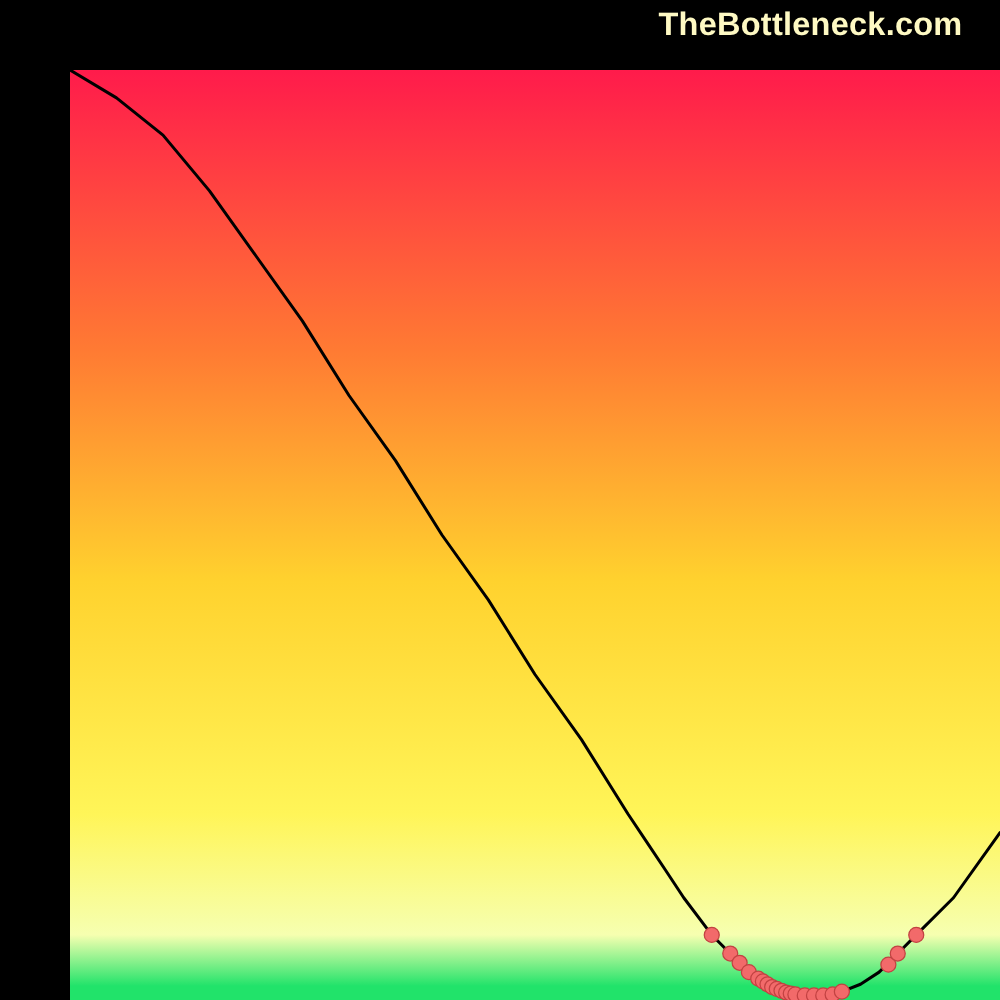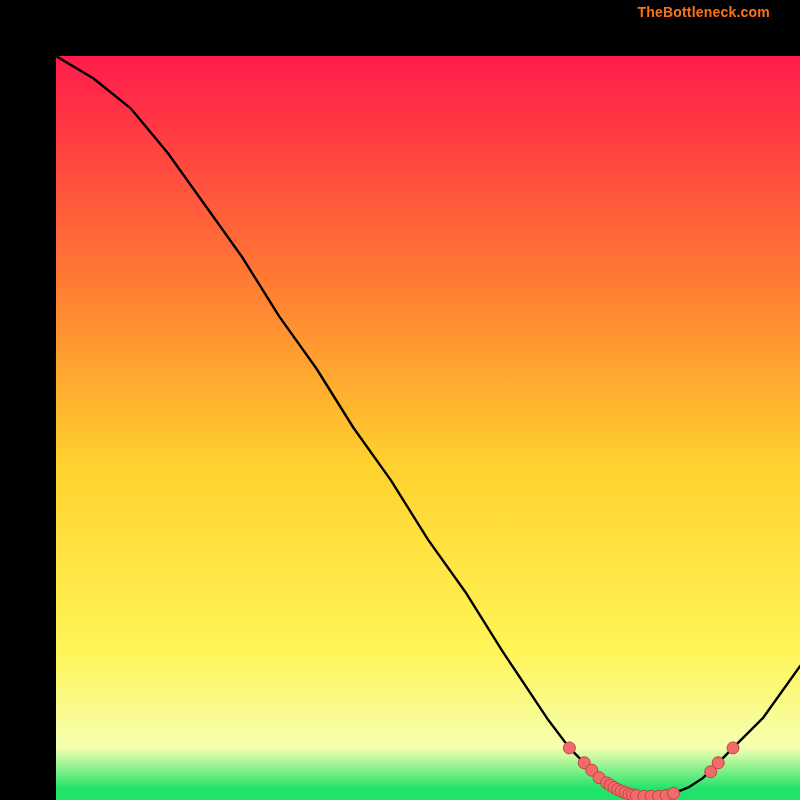--- a/index.html
+++ b/index.html
@@ -16,22 +16,22 @@
     left: 28px;
     top: 28px;
     width: 744px;
     height: 744px;
     background: #000;
   }
   .watermark {
     position: absolute;
     top: 4px;
     right: 30px;
-    color: #f97316;
-    font-size: 14px;
+    color: #fef9c3;
+    font-size: 26px;
     font-weight: 600;
     letter-spacing: 0.2px;
     user-select: none;
   }
   svg {
     position: absolute;
     left: 28px;
     top: 28px;
   }
 </style>

